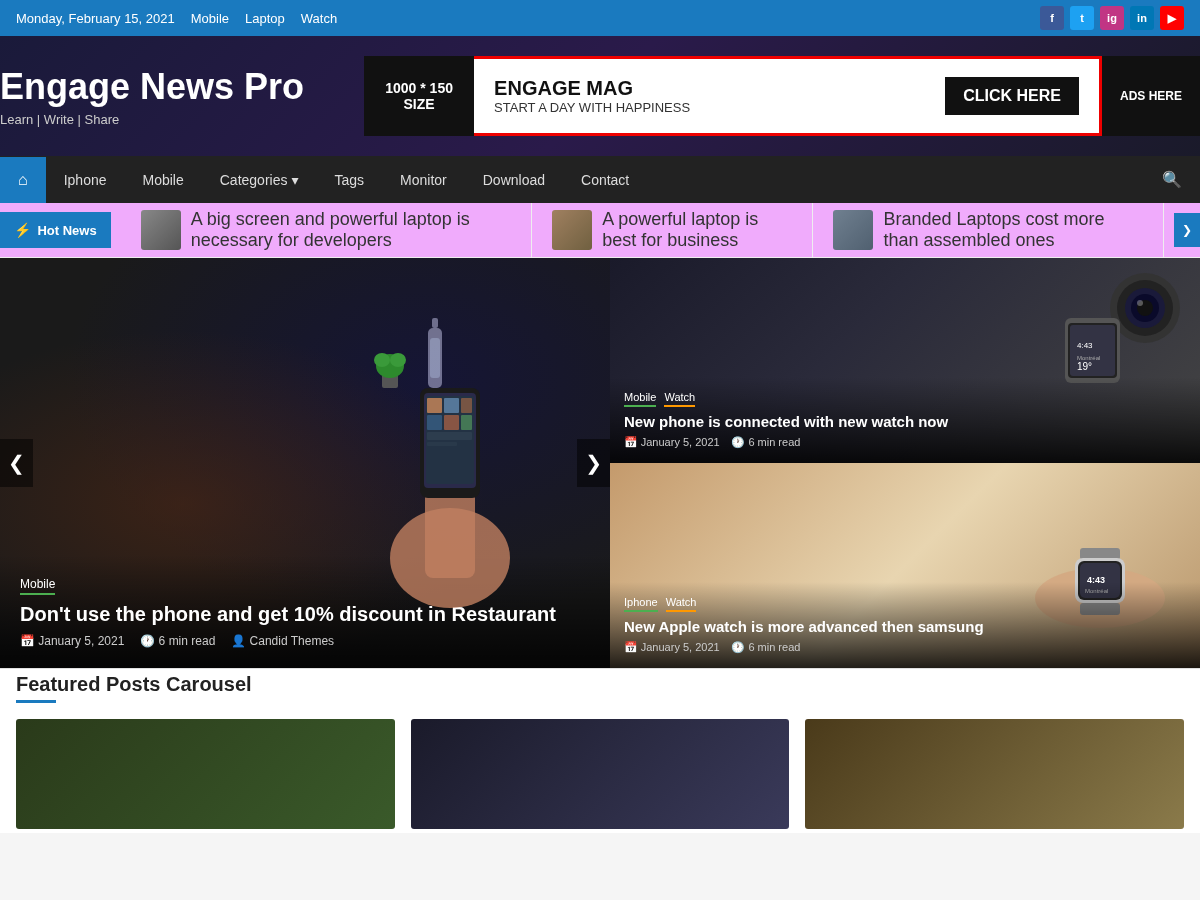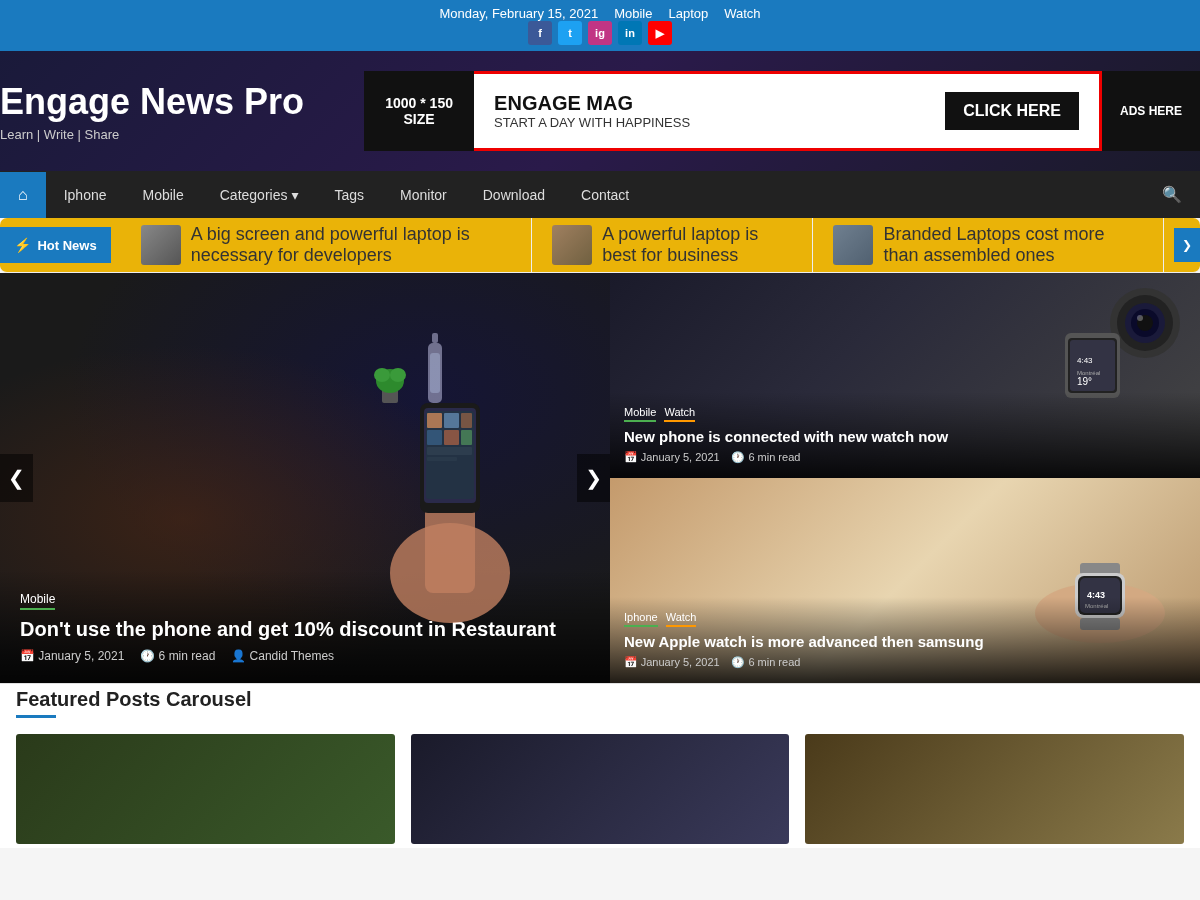--- a/index.html
+++ b/index.html
@@ -7,21 +7,20 @@
 
     
     .top-bar {
       background: #1a7abf;
       color: white;
       padding: 6px 16px;
       display: flex;
       align-items: center;
       justify-content: space-between;
       font-size: 13px;
-      flex-direction: column;
     }
     .top-bar-left { display: flex; align-items: center; gap: 16px; }
     .top-bar-left a { color: white; text-decoration: none; }
     .top-bar-right { display: flex; gap: 6px; }
     .social-icon {
       width: 24px; height: 24px;
       border-radius: 3px;
       display: flex; align-items: center; justify-content: center;
       font-size: 11px; font-weight: bold; color: white; cursor: pointer;
     }
@@ -123,26 +122,25 @@
     .nav-search {
       margin-left: auto;
       color: #ddd;
       padding: 14px 18px;
       cursor: pointer;
       font-size: 16px;
     }
 
     
     .hot-news {
-      background: #eab308;
+      background: #f0abfc;
       display: flex;
       align-items: center;
       overflow: hidden;
       border-bottom: 1px solid #eee;
-      border-radius: 7px;
     }
     .hot-news-label {
       background: #1a7abf;
       color: white;
       padding: 10px 14px;
       font-size: 13px;
       font-weight: bold;
       white-space: nowrap;
       display: flex;
       align-items: center;

